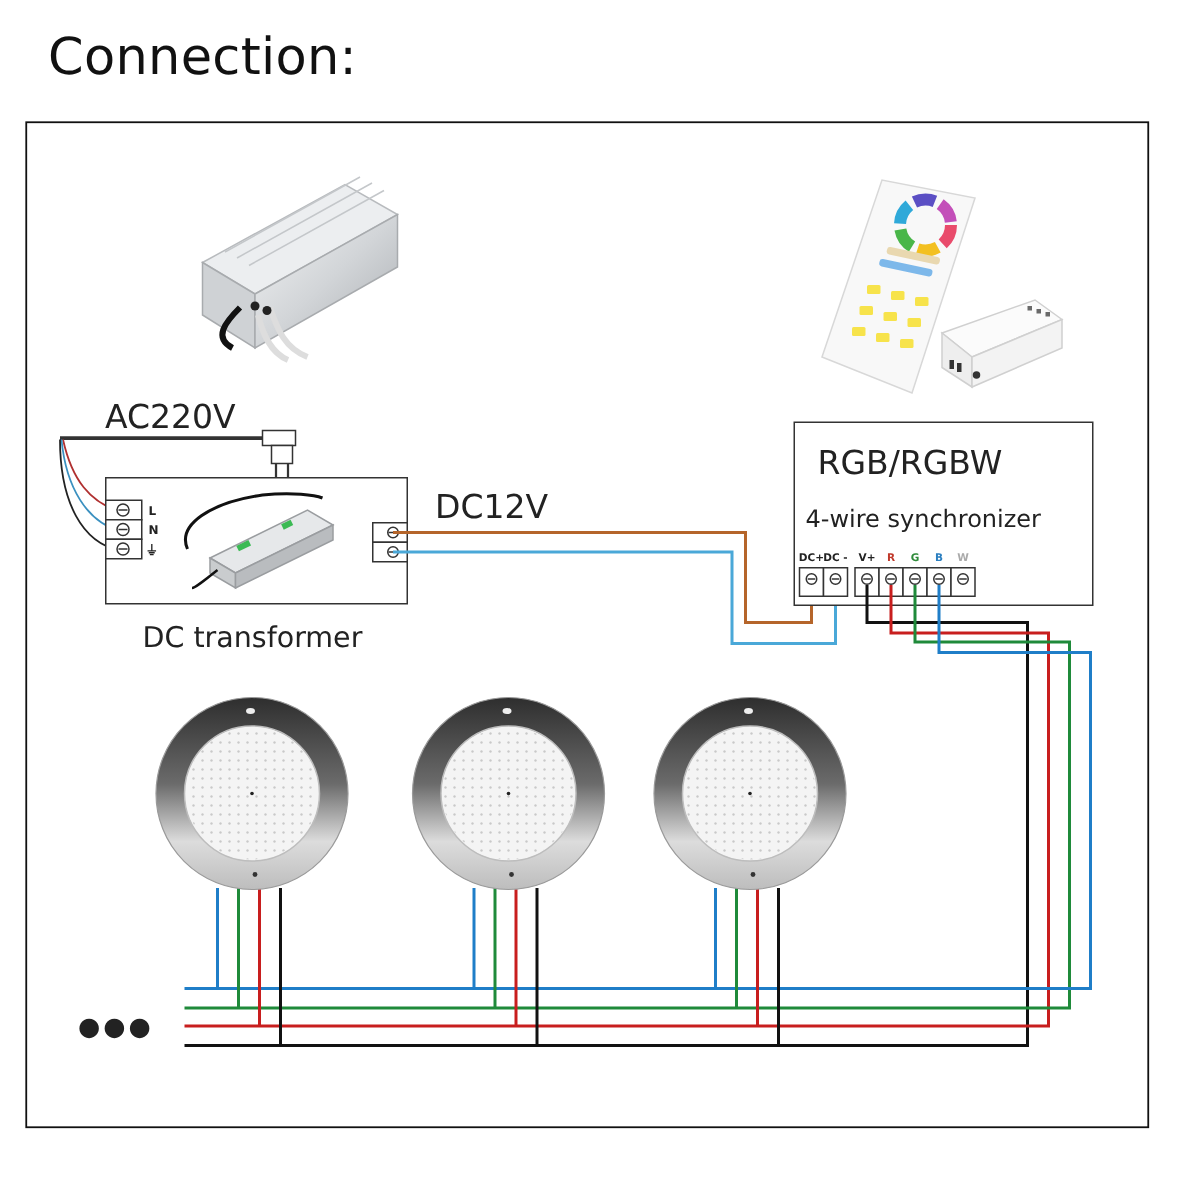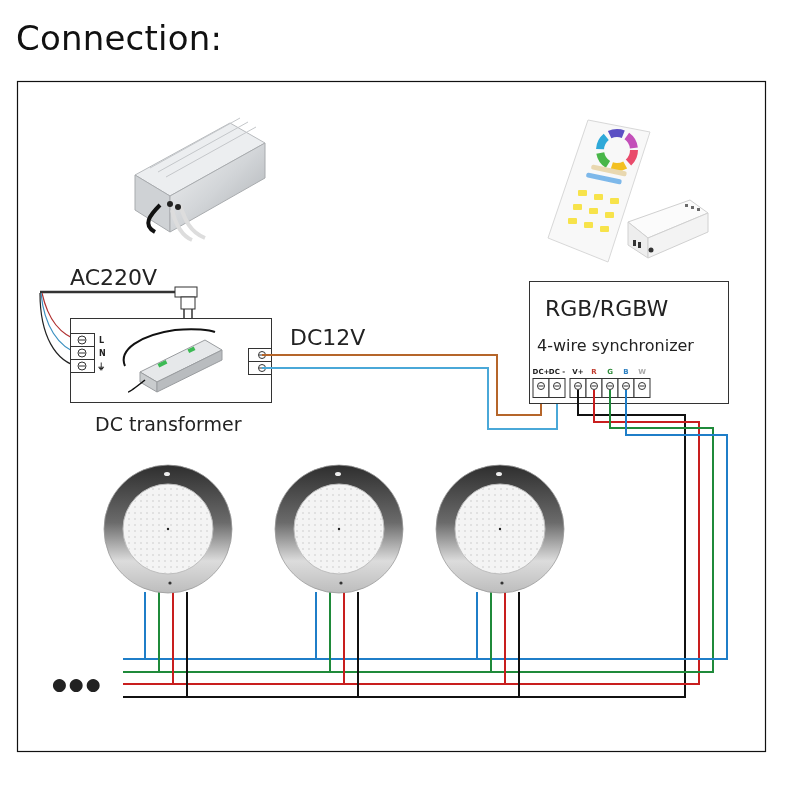--- a/index.html
+++ b/index.html
@@ -1,17 +1,17 @@
 <!DOCTYPE html>
 <html><head>
 <meta charset="utf-8">
 <style>
   html, body { margin:0; padding:0; background:#ffffff; }
   body { width:800px; height:800px; position:relative; overflow:hidden; font-family:"DejaVu Sans", sans-serif; }
-  .title { position:absolute; left:16px; top:18px; font-size:34px; color:#111; font-family:"DejaVu Sans", sans-serif; letter-spacing:0.2px; }
+  .title { position:absolute; left:32px; top:18px; font-size:34px; color:#111; font-family:"DejaVu Sans", sans-serif; letter-spacing:0.2px; }
   svg { position:absolute; left:0; top:0; }
   .lbl { font-family:"DejaVu Sans", sans-serif; fill:#222; }
 </style>
 </head>
 <body>
 
 <div class="title">Connection:</div>
 
 <svg id="diagram" width="800" height="800" viewBox="0 0 800 800" xmlns="http://www.w3.org/2000/svg">
   <defs>

